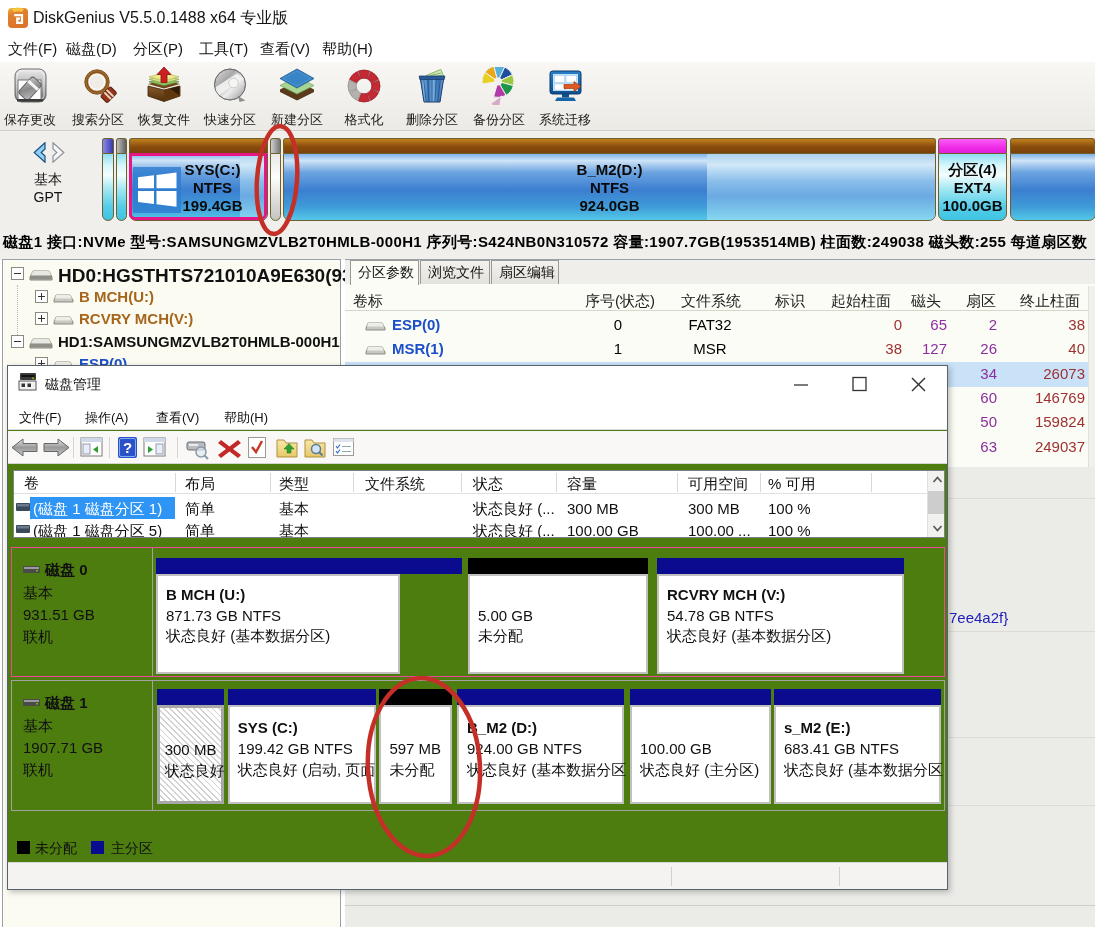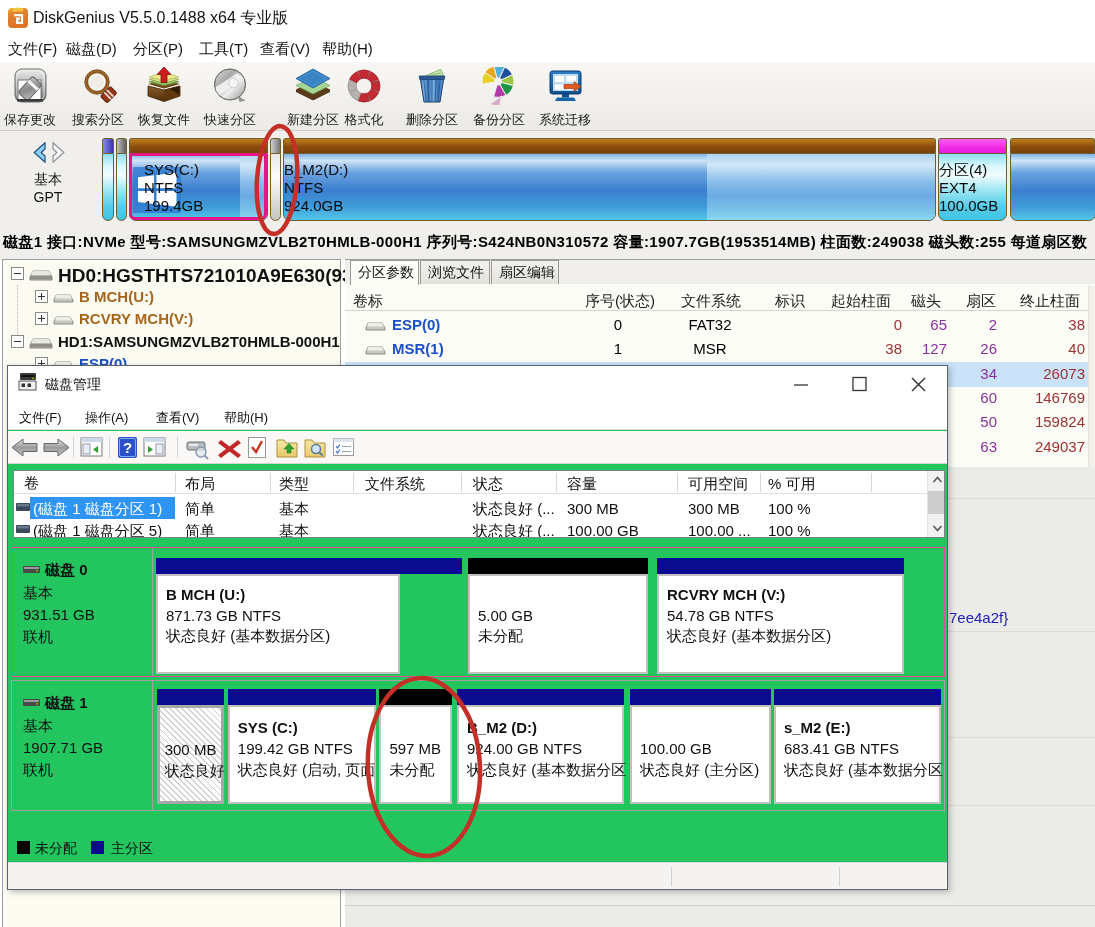--- a/index.html
+++ b/index.html
@@ -13,36 +13,36 @@
 #dgtool{left:0;top:62px;width:1095px;height:69px;background:linear-gradient(#f8f7f4,#eceae5);border-bottom:1px solid #d2cfc8}
 .tbtn{position:absolute;top:5px;width:66px;text-align:center}
 .tbtn .lbl{display:block;margin-top:2px;font-size:13px;color:#1b1b1b;letter-spacing:0px;white-space:nowrap}
 
 #pbar{left:0;top:131px;width:1095px;height:129px;background:#f0efeb}
 #pbar .gpt{font-size:14px;color:#111;text-align:center;width:44px;left:26px}
 .pband{position:absolute;top:138px;height:15px;border:1px solid #6e5f2d;border-bottom:none;border-radius:3px 3px 0 0}
 .pbody{position:absolute;top:153px;height:68px;border:1px solid #6e5f2d;border-radius:0 0 7px 7px;overflow:hidden}
 .cyanb{background:linear-gradient(180deg,#8fdef0 0%,#d9f7fc 18%,#f2fdfe 32%,#9ce6f2 55%,#55cce8 80%,#3ec4e2 100%)}
 .blueb{background:linear-gradient(180deg,#7eb3e8 0%,#cfe4f7 10%,#6ba3e0 28%,#3c7fd0 55%,#3f9bd8 80%,#54c8e8 100%)}
-.ptxt{position:absolute;width:100%;text-align:left;font-weight:normal;font-size:15px;color:#0a0a0a;line-height:18px}
+.ptxt{position:absolute;width:100%;text-align:center;font-weight:bold;font-size:15px;color:#0a0a0a;line-height:18px}
 
 #infoline{left:3px;top:233px;font-size:15px;color:#000;font-weight:600;white-space:nowrap;letter-spacing:0.35px}
 
 #treep{left:2px;top:259px;width:339px;height:668px;background:#fbfbf2;border:1px solid #9aa0a8;border-bottom:none}
 #tabp{left:345px;top:259px;width:750px;height:668px;background:#ebebe7}
 .row{position:absolute;white-space:nowrap}
 .hh{font-size:15px;color:#222}
 .trow{position:absolute;left:0;width:750px;height:24px;font-size:15px}
 .trow>*{top:3px;white-space:nowrap}
 .ctr{transform:translateX(-50%)}
 .num{text-align:right;left:0}
 .mar{color:#9c3131}
 .pur{color:#8b2f9f}
 
-#dm{left:7px;top:365px;width:941px;height:525px;background:#22c55e;border:1px solid #58616e;box-shadow:2px 2px 6px rgba(0,0,0,.25)}
+#dm{left:7px;top:365px;width:941px;height:525px;background:#4d7c0f;border:1px solid #58616e;box-shadow:2px 2px 6px rgba(0,0,0,.25)}
 #dm .tbar{position:absolute;left:0;top:0;width:100%;height:34px;background:#fff}
 #dm .mbar{position:absolute;left:0;top:34px;width:100%;height:30px;background:#fff;border-bottom:1px solid #ddd}
 #dm .tools{position:absolute;left:0;top:65px;width:100%;height:33px;background:#f9f8f6;border-bottom:1px solid #d8d5d0}
 .dmtxt{position:absolute;font-size:15px;color:#111;white-space:nowrap}
 
 .navy{background:#0b0b8f}
 .black{background:#000}
 .dpart{position:absolute;border:2px solid #c0c0c0;background:#fff}
 .dband{position:absolute;height:16px}
 </style></head>
@@ -134,21 +134,21 @@
               <stop offset=".6" stop-color="#eeeeee"></stop>
               <stop offset="1" stop-color="#909090"></stop>
             </linearGradient>
           </defs>
           <circle cx="19" cy="17.5" r="15.5" fill="url(#gcd)" stroke="#6a6a6a" stroke-width=".8"></circle>
           <path d="M4 20.5 A15.5 15.5 0 0 0 7.5 28.5 L31.5 11.5 A15.5 15.5 0 0 0 26 6.5 Z" fill="#f2f2f0" opacity=".92"></path>
           <circle cx="22.5" cy="16" r="4.8" fill="#f5f5f3" stroke="#aaa" stroke-width=".5"></circle>
           <path d="M27 29 L34.5 33.5 L28.5 35 Z" fill="#909090"></path>
           <circle cx="19" cy="17.5" r="15.5" fill="none" stroke="#6a6a6a" stroke-width=".8"></circle>
         </svg><span class="lbl">快速分区</span></div>
-    <div class="tbtn" style="left:280px"><svg width="38" height="38" viewBox="0 0 38 38" id="i-new">
+    <div class="tbtn" style="left:264px"><svg width="38" height="38" viewBox="0 0 38 38" id="i-new">
           <path d="M19 16 L36 24.5 L19 33 L2 24.5 Z" fill="#4a2e12" stroke="#2e1a08" stroke-width=".7"></path>
           <path d="M19 14 L36 22.5 L36 24.5 L19 33 L2 24.5 L2 22.5 Z" fill="#5a3a18"></path>
           <path d="M19 10 L36 18.5 L19 27 L2 18.5 Z" fill="#a8d494" stroke="#6aa85a" stroke-width=".7"></path>
           <path d="M19 2 L36 11.5 L19 21 L2 11.5 Z" fill="#3884c4" stroke="#1e5a94" stroke-width=".8"></path>
           <path d="M19 4 L33 11.5 L19 19 L5 11.5 Z" fill="none" stroke="#5aa0d8" stroke-width=".8" opacity=".7"></path>
         </svg><span class="lbl">新建分区</span></div>
     <div class="tbtn" style="left:331px"><svg width="38" height="38" viewBox="0 0 38 38" id="i-fmt">
           <path d="M13.40 4.01 A16 16 0 0 1 24.60 4.01 L21.73 11.69 A7.8 7.8 0 0 0 16.27 11.69 Z" fill="#c52a34" stroke="#8e1620" stroke-width="0.7"></path>
           <path d="M25.64 4.44 A16 16 0 0 1 33.56 12.36 L26.10 15.77 A7.8 7.8 0 0 0 22.23 11.90 Z" fill="#c52a34" stroke="#8e1620" stroke-width="0.7"></path>
           <path d="M33.99 13.40 A16 16 0 0 1 33.99 24.60 L26.31 21.73 A7.8 7.8 0 0 0 26.31 16.27 Z" fill="#c52a34" stroke="#8e1620" stroke-width="0.7"></path>

